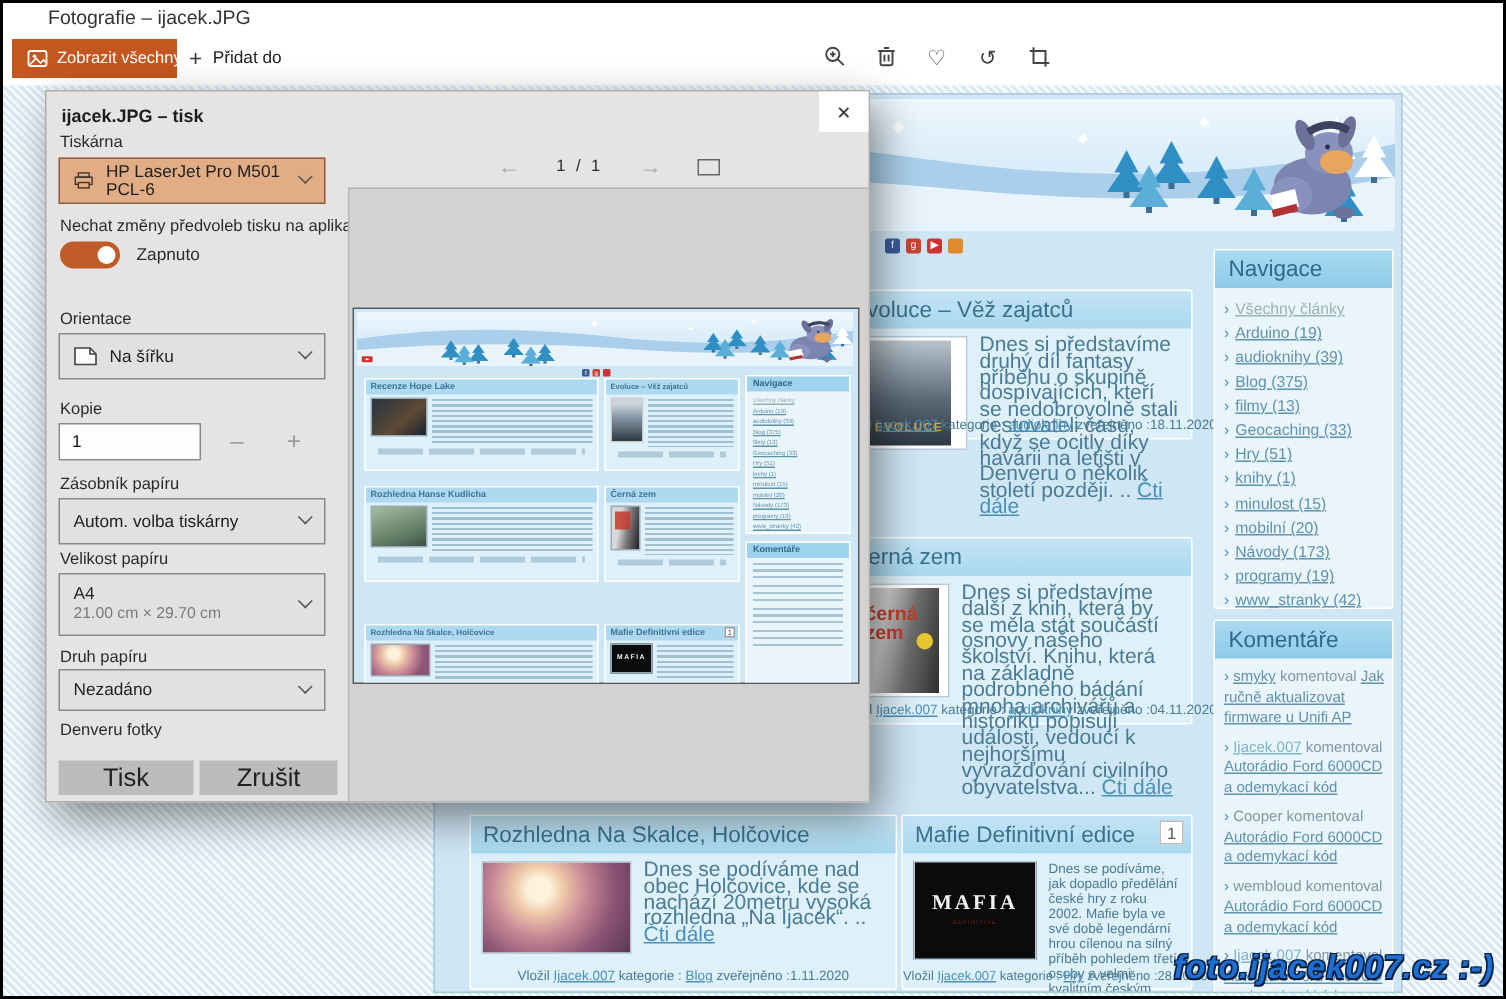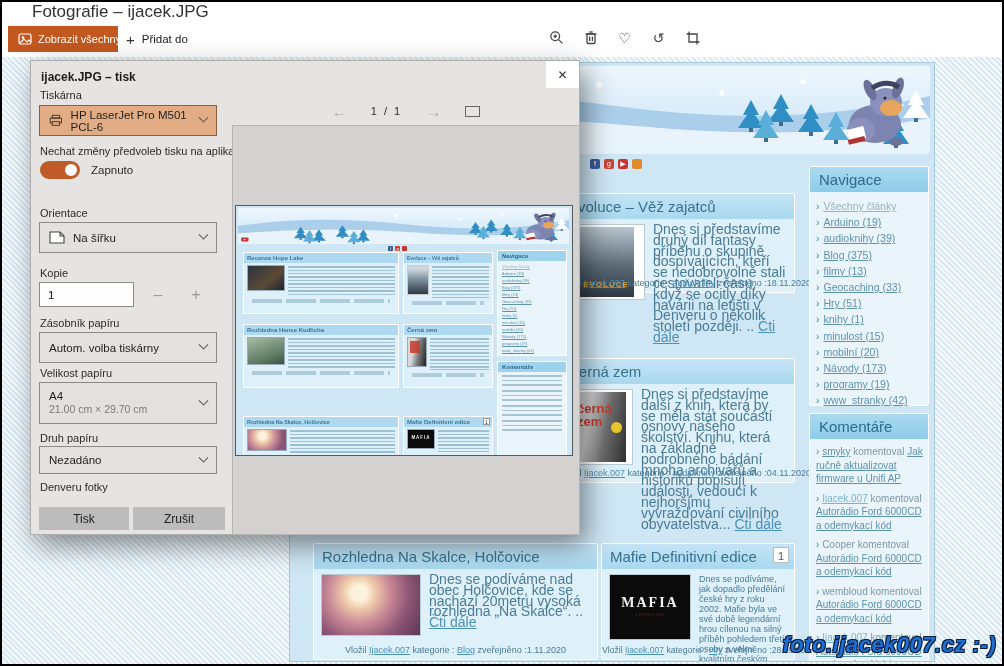--- a/index.html
+++ b/index.html
@@ -1,19 +1,19 @@
 <!DOCTYPE html>
 <html><head>
 <meta charset="utf-8">
 <style>
   html,body{margin:0;padding:0;background:#888;}
   *{box-sizing:border-box;font-family:"Liberation Sans",sans-serif;}
   .screen{position:relative;width:1004px;height:666px;background:#fff;border:2px solid #000;overflow:hidden;}
   
-  .titlebar{position:absolute;left:0;top:0;width:864px;height:19px;background:#fff;font-size:17px;color:#333;line-height:19px;padding-left:30px;}
+  .titlebar{position:absolute;left:0;top:0;width:864px;height:19px;background:#fff;font-size:13px;color:#333;line-height:19px;padding-left:30px;}
   .toolbar{position:absolute;left:0;top:19px;width:1000px;height:36px;background:#fff;}
   .btn-showall{position:absolute;left:6px;top:5px;height:26px;background:#c2571f;color:#fff;font-size:11px;border:none;display:flex;align-items:center;gap:6px;padding:0 10px;}
   .btn-addto{position:absolute;left:116px;top:5px;height:26px;background:#fff;color:#222;font-size:11.5px;border:none;display:flex;align-items:center;gap:7px;padding:0 8px;}
   .btn-addto .plus{font-size:15px;color:#333;font-weight:400;}
   .tb-icons{position:absolute;left:546px;top:8px;display:flex;gap:17px;align-items:center;}
   .tb-ico{width:17px;height:17px;display:flex;align-items:center;justify-content:center;color:#444;font-size:14px;background:none;border:none;padding:0;}
   .tb-ico svg{stroke:#444;fill:none;stroke-width:1.3;}
   
   .content{position:absolute;left:0;top:55px;width:1000px;height:607px;
     background:repeating-linear-gradient(45deg,#d9e8f2 0 2px,#f5fafc 2px 4px);}
@@ -67,21 +67,21 @@
   .dropdown .chev{margin-left:auto;width:7px;height:7px;border-right:1.4px solid #555;border-bottom:1.4px solid #555;transform:rotate(45deg) translate(-2px,-2px);flex:none;}
   .dd-printer{background:#e2ad85;border-color:#8a6045;justify-content:center;}
   .dd-two{height:42px;}
   .dd-two .lines{display:flex;flex-direction:column;line-height:13px;}
   .dd-two .sub{font-size:10.5px;color:#7a7a7a;}
   .toggle{position:absolute;left:9px;width:40px;height:18px;border-radius:9px;background:#bf5b27;border:none;cursor:pointer;}
   .toggle .knob{position:absolute;right:3px;top:3px;width:12px;height:12px;border-radius:50%;background:#fff;}
   .toggle-lbl{position:absolute;left:60px;font-size:11.5px;color:#2b2b2b;}
   .copies-input{position:absolute;left:8px;width:95px;height:25px;border:1px solid #8a8a8a;background:#fdfdfd;font-size:11.5px;color:#111;padding:0 8px;}
   .step{position:absolute;width:26px;height:25px;background:none;border:none;color:#9a9a9a;font-size:16px;cursor:pointer;}
-  .dlg-btn{position:absolute;height:23px;background:#bcbcbc;border:none;font-size:12px;color:#222;cursor:pointer;}
+  .dlg-btn{position:absolute;height:23px;background:#bcbcbc;border:none;font-size:17px;color:#222;cursor:pointer;}
   
   .pv-nav{position:absolute;left:200px;top:38px;width:350px;height:24px;display:flex;align-items:center;justify-content:center;gap:24px;font-size:12px;color:#2b2b2b;}
   .pv-arrow{background:none;border:none;color:#a9a9a9;font-size:15px;cursor:pointer;padding:0;}
   .pv-count{font-size:11px;color:#2b2b2b;letter-spacing:2px;}
   .pv-fs{width:15px;height:11px;border:1.6px solid #666;background:none;padding:0;cursor:pointer;}
   .pv-inner{position:absolute;left:201px;top:64px;width:348px;height:410px;background:#d4d2d0;border:1px solid #b7b5b3;}
   .paper{position:absolute;left:2px;top:79px;width:338px;height:251px;background:#cfe6f4;border:1px solid #58595b;overflow:hidden;}
   
   .m-banner{position:absolute;left:2px;top:2px;width:331px;height:36px;overflow:hidden;}
   .m-banner svg{display:block;width:100%;height:100%;}
@@ -268,21 +268,21 @@
           <span>Vložil</span> <a>Ijacek.007</a>
           <span>kategorie :</span> <a>audioknihy</a>
           <span>zveřejněno</span> <span>:04.11.2020</span>
         </div>
       </div>
 
       <div class="art" style="left:23px;top:480px;width:285px;height:117px;">
         <div class="art-title">Rozhledna Na Skalce, Holčovice</div>
         <div class="art-body">
           <div class="cov cov-skalce"></div>
-          <div class="art-text"><span>Dnes se podíváme nad obec Holčovice, kde se nachází 20metru vysoká rozhledna „Na Skalce“. .. </span><a>Čti dále</a></div>
+          <div class="art-text"><span>Dnes se podíváme nad obec Holčovice, kde se nachází 20metru vysoká rozhledna „Na Ijacek“. .. </span><a>Čti dále</a></div>
         </div>
         <div class="art-foot">
           <span>Vložil</span> <a>Ijacek.007</a>
           <span>kategorie :</span> <a>Blog</a>
           <span>zveřejněno</span> <span>:1.11.2020</span>
         </div>
       </div>
 
       <div class="art" style="left:311px;top:480px;width:194px;height:117px;">
         <div class="art-title"><span>Mafie Definitivní edice</span>

